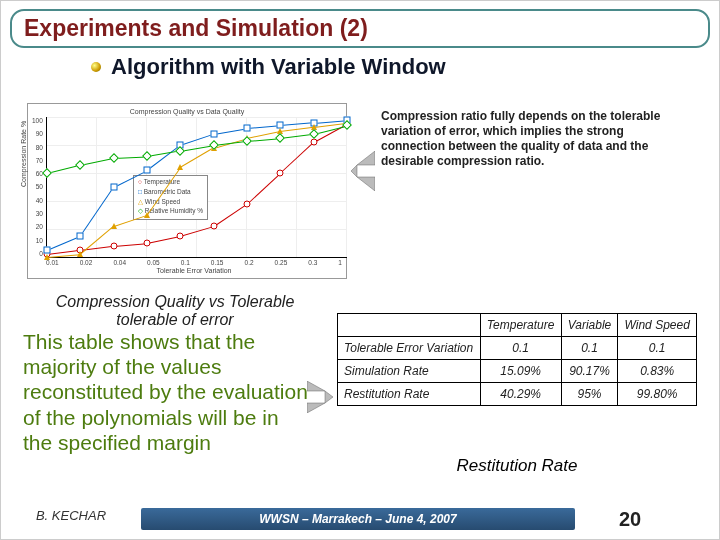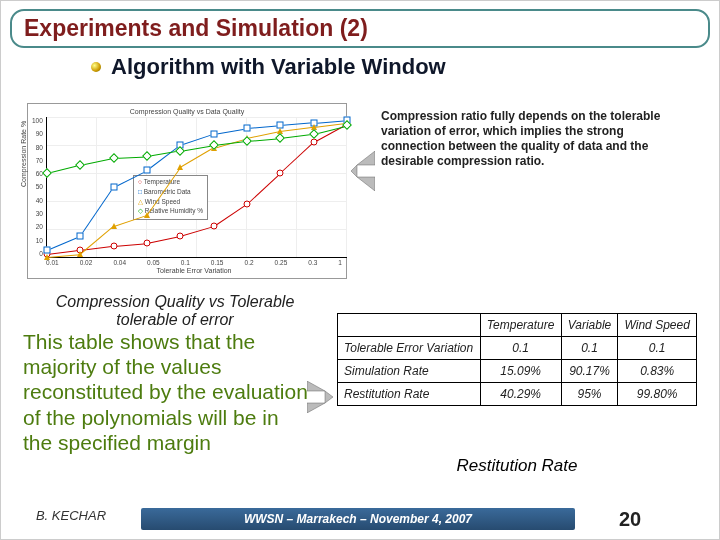--- a/index.html
+++ b/index.html
@@ -214,17 +214,17 @@
         <td>99.80%</td>
       </tr>
     </tbody>
       </table>
   </div>
 
   <div class="rest-title">Restitution Rate</div>
 
   <div class="footer">
     <div class="author">B. KECHAR</div>
-    <div class="foot-mid">WWSN – Marrakech – November 4, 2007</div>
+    <div class="foot-mid">WWSN – Marrakech – June 4, 2007</div>
     <div class="pagenum">20</div>
   </div>
 
 </div>
 
 </body></html>

